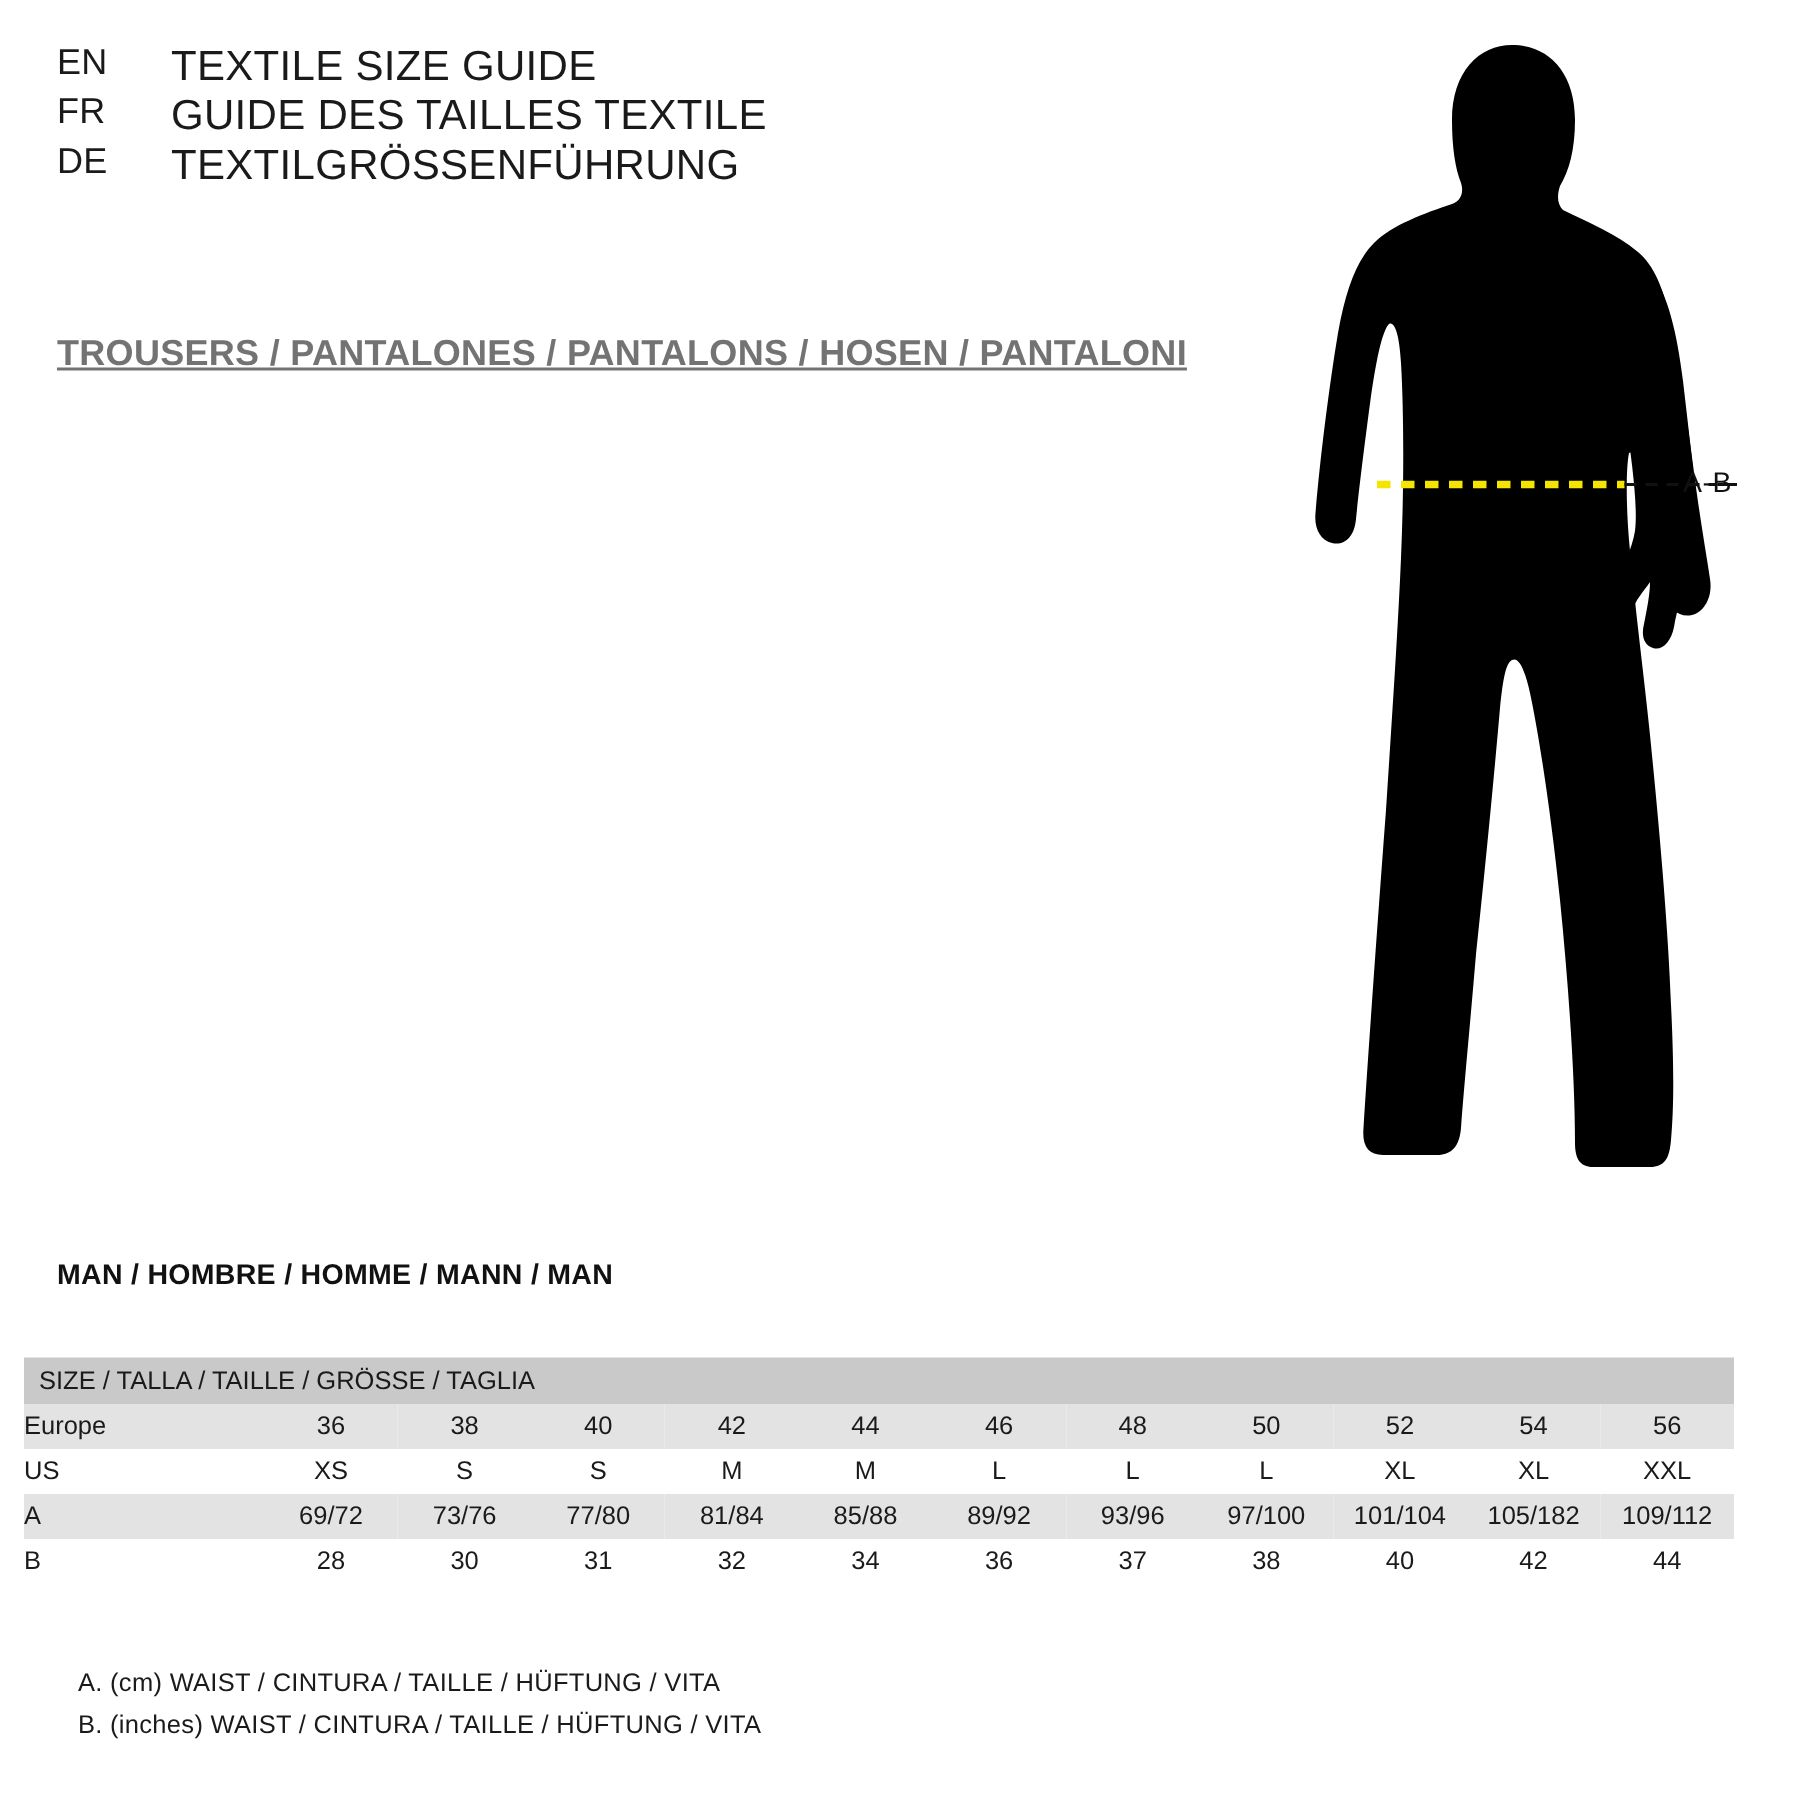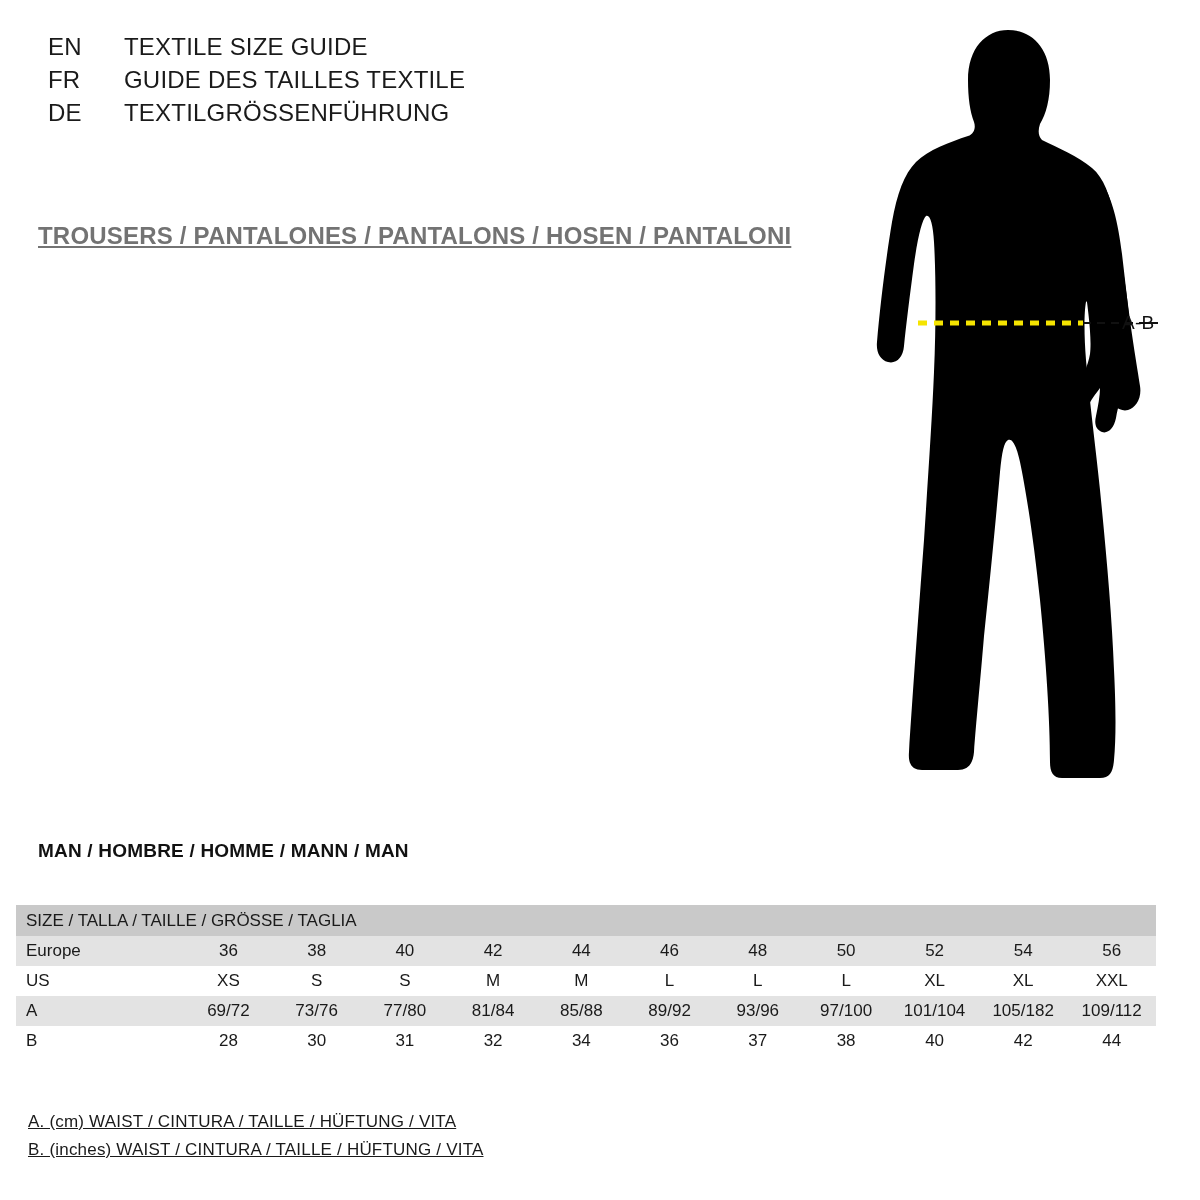--- a/index.html
+++ b/index.html
@@ -18,32 +18,31 @@
 
   
   .lang-block {
     position: absolute;
     left: 38px;
     top: 28px;
     width: 760px;
   }
   .lang-row {
     display: flex;
-    align-items: flex-end;
+    align-items: flex-start;
     height: 33px;
-    margin-left: 10px;
   }
   .lang-code {
     width: 76px;
     font-size: 24px;
     letter-spacing: .2px;
     color: #1a1a1a;
   }
   .lang-text {
-    font-size: 24px;
+    font-size: 28px;
     letter-spacing: .2px;
     color: #1a1a1a;
   }
   .garment-title {
     position: absolute;
     left: 38px;
     top: 222px;
     font-size: 24px;
     font-weight: bold;
     letter-spacing: .2px;
@@ -103,31 +102,29 @@
     font-size: 17px;
     color: #1a1a1a;
   }
   .size-table .hdr-row td.hdr-label {
     padding-left: 10px;
   }
   .size-table tr.shade td { background: #e3e3e3; }
   .size-table tr.plain td { background: #ffffff; }
   .size-table td.rowlabel {
     text-align: left;
-    padding-left: 10px;
     width: 160px;
   }
   .size-table td.val { width: 89px; }
 
   
   .footnotes {
     position: absolute;
-    left: 28px;
+    left: 52px;
     top: 1108px;
-    text-decoration: underline;
   }
   .footnote {
     font-size: 17px;
     line-height: 28px;
     color: #1a1a1a;
     letter-spacing: .2px;
   }
 </style>
 </head>
 <body>

